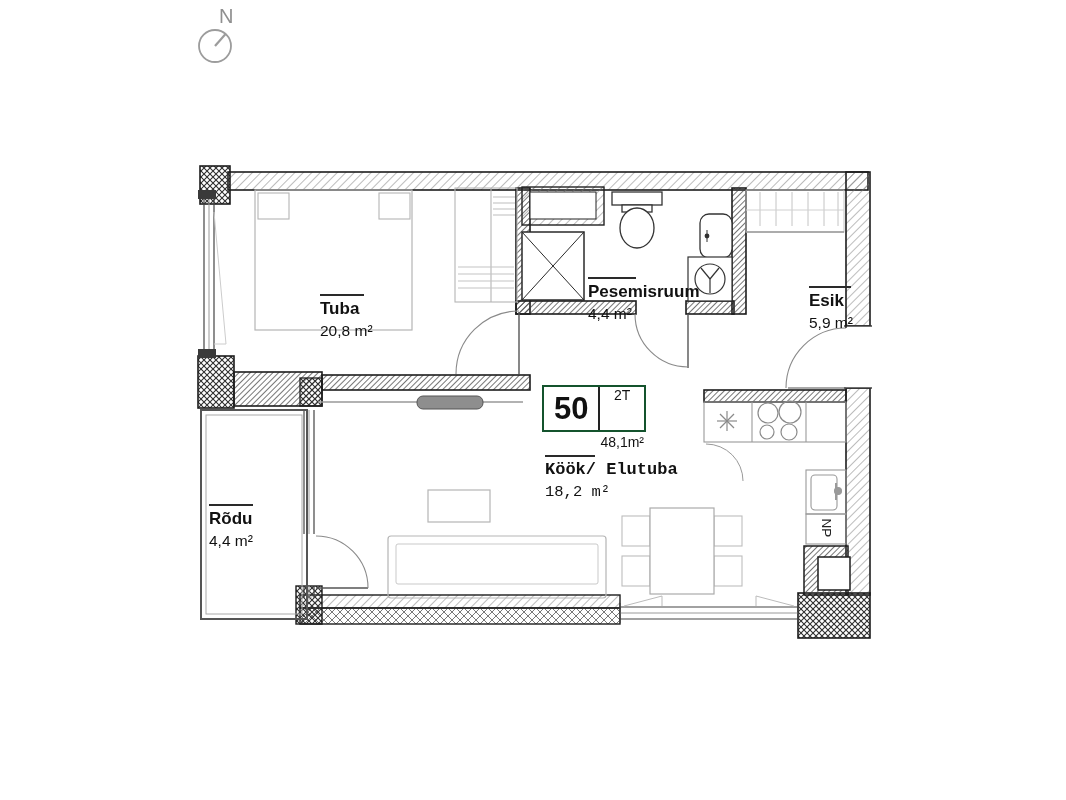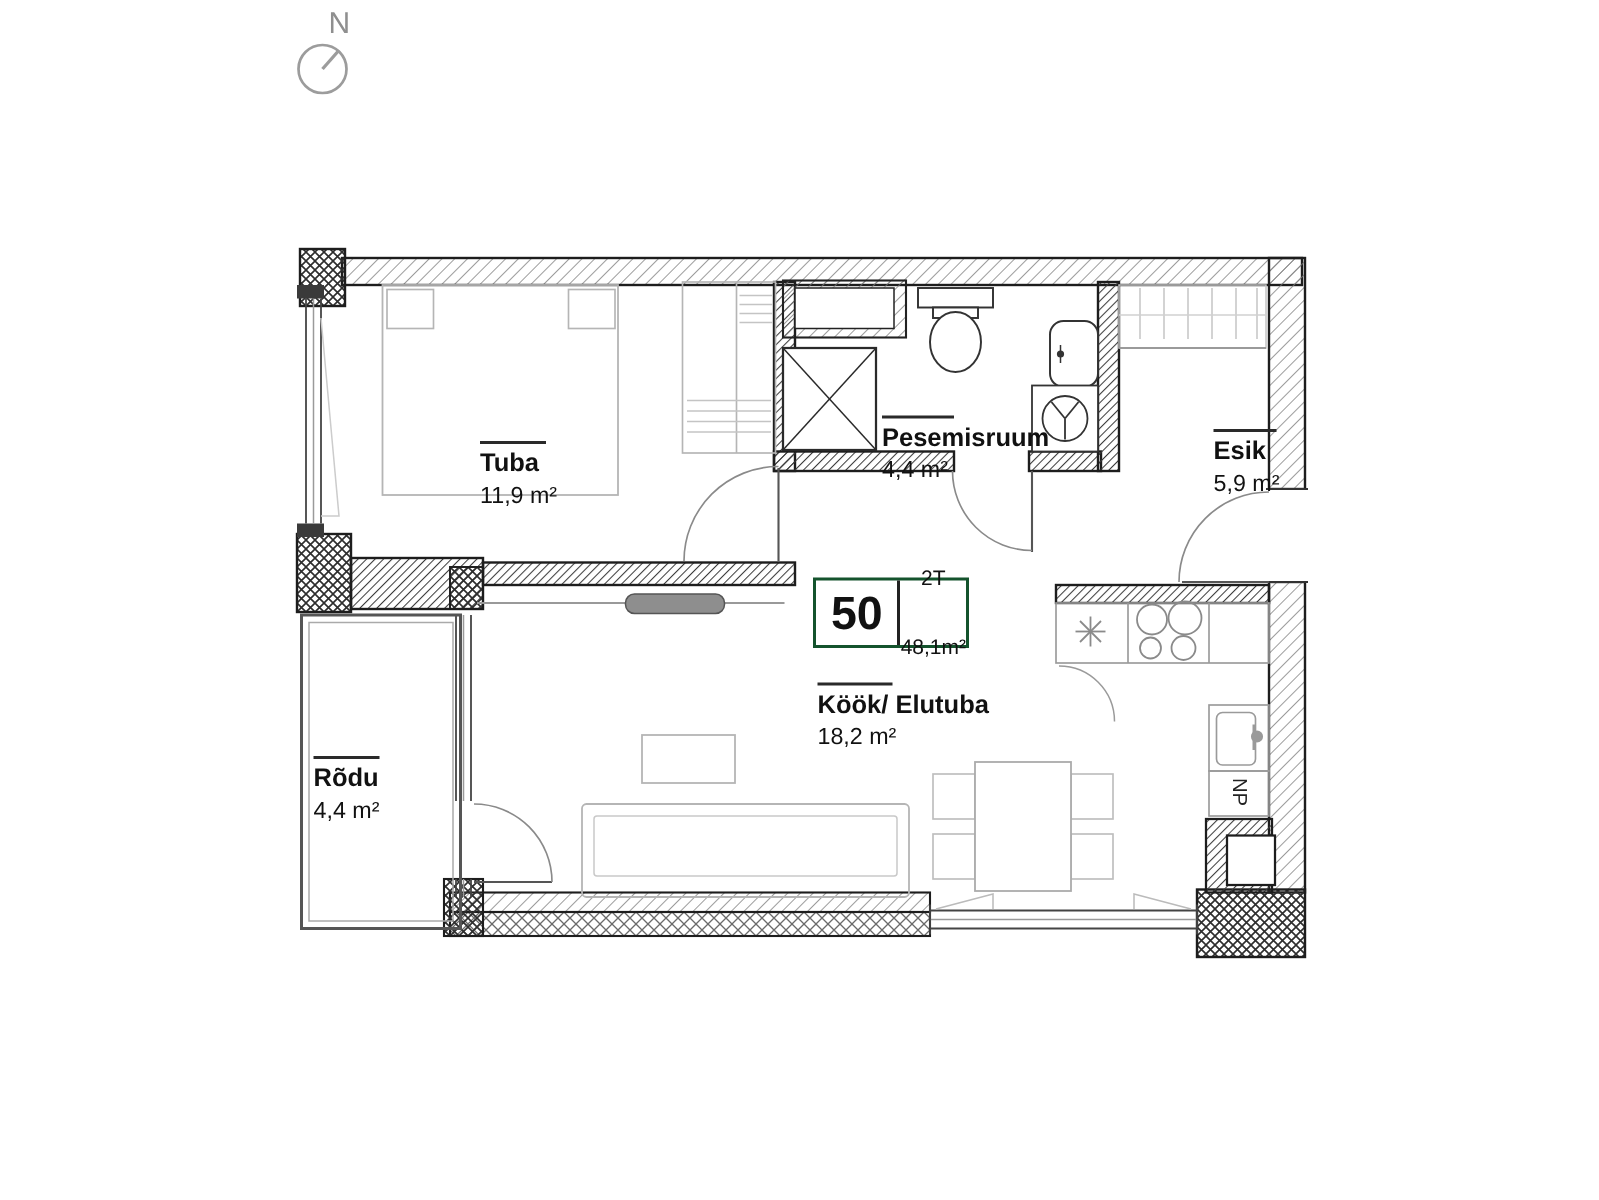--- a/index.html
+++ b/index.html
@@ -8,21 +8,21 @@
   .plan-svg{position:absolute;left:0;top:0;}
   .label{position:absolute;color:#111;}
   .label .bar{height:2px;background:#2a2a2a;margin-bottom:4px;}
   .label .name{font-weight:bold;font-size:17px;line-height:1.1;white-space:nowrap;}
   .label .area{font-size:15.5px;margin-top:3px;white-space:nowrap;}
   .north-n{position:absolute;left:219px;top:5px;width:22px;font-size:20px;color:#8f8f8f;}
   .badge{position:absolute;left:542px;top:385px;width:104px;height:47px;border:2px solid #14532d;
          display:flex;background:#fff;box-sizing:border-box;}
   .badge .num{width:55px;border-right:2px solid #222;display:flex;align-items:center;
               justify-content:center;font-size:31px;font-weight:bold;color:#111;}
-  .badge .meta{flex:1;display:flex;flex-direction:column;align-items:center;justify-content:center;
+  .badge .meta{flex:1;display:flex;flex-direction:column;align-items:center;justify-content:space-between;
                font-size:14px;line-height:1.25;color:#111;gap:29px;}
   .np{position:absolute;left:810px;top:514px;width:34px;height:28px;display:flex;align-items:center;
       justify-content:center;transform:rotate(90deg);font-size:13.5px;color:#222;}
 </style>
 </head>
 <body>
 
 <div class="canvas">
 
 <svg class="plan-svg" width="1066" height="800" viewBox="0 0 1066 800">
@@ -237,36 +237,36 @@
       <line x1="458" y1="288" x2="514" y2="288" stroke="#c4c4c4"></line>
     </g>
   </g>
 </svg>
 
 <div class="north-n">N</div>
 
 <div class="label" style="left:320px;top:258px;margin-top:36px;">
   <div class="bar" style="width:44px;"></div>
   <div class="name">Tuba</div>
-  <div class="area">11,9 m²</div>
+  <div class="area">20,8 m²</div>
 </div>
 
 <div class="label" style="left:588px;top:249px;margin-top:28px;">
   <div class="bar" style="width:48px;"></div>
   <div class="name">Pesemisruum</div>
   <div class="area">4,4 m²</div>
 </div>
 
 <div class="label" style="left:809px;top:274px;margin-top:12px;">
   <div class="bar" style="width:42px;"></div>
   <div class="name">Esik</div>
   <div class="area">5,9 m²</div>
 </div>
 
-<div class="label" style="left:545px;top:455px;">
+<div class="label" style="left:545px;top:455px;font-family:Liberation Mono, monospace;">
   <div class="bar" style="width:50px;"></div>
   <div class="name">Köök/ Elutuba</div>
   <div class="area">18,2 m²</div>
 </div>
 
 <div class="label" style="left:209px;top:504px;">
   <div class="bar" style="width:44px;"></div>
   <div class="name">Rõdu</div>
   <div class="area">4,4 m²</div>
 </div>

